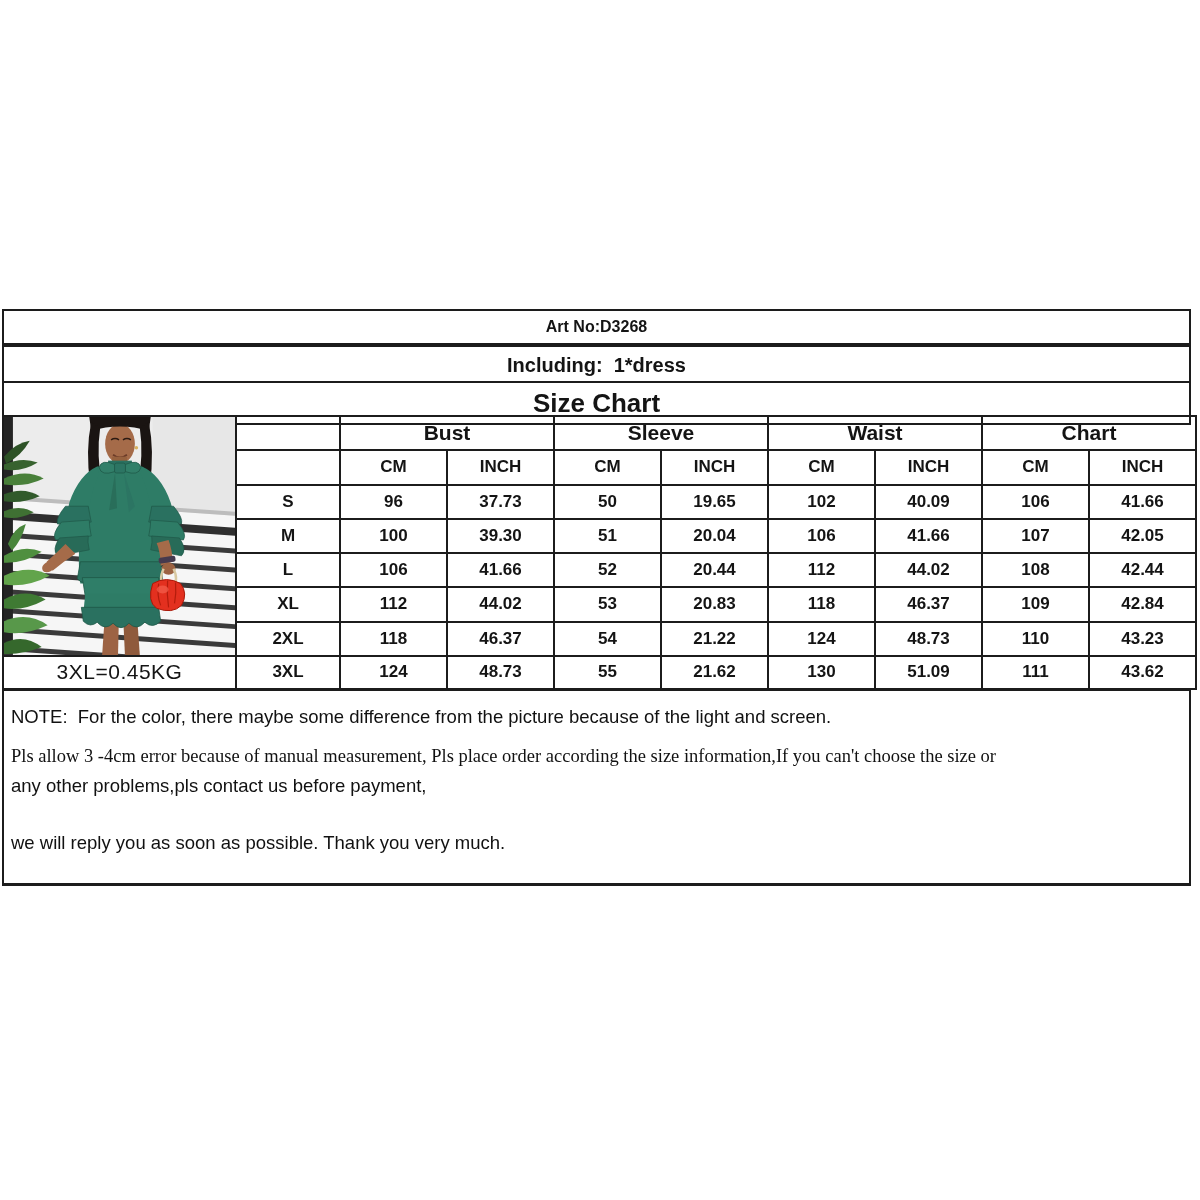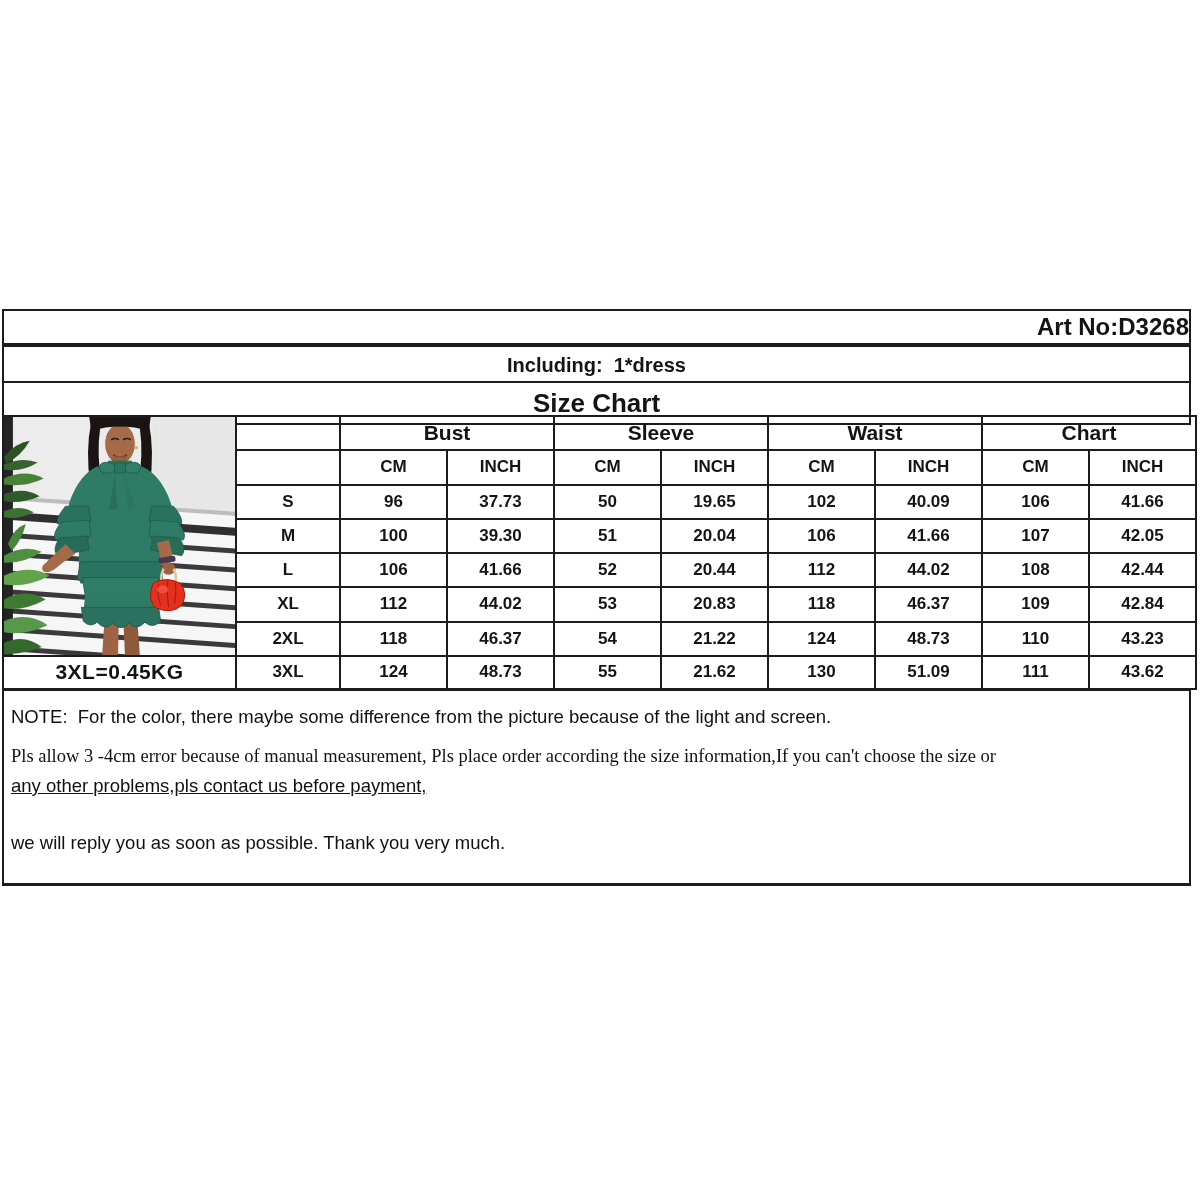--- a/index.html
+++ b/index.html
@@ -7,52 +7,52 @@
     position:relative; width:1200px; height:1200px; background:#fff;
     font-family:"Liberation Sans", sans-serif; color:#141414; overflow:hidden;
   }
   
   .bar {
     position:absolute; left:2px; width:1189px; background:#fff;
     border:2px solid #1c1c1c; box-sizing:border-box;
     display:flex; align-items:center; justify-content:center;
     font-weight:700; white-space:pre;
   }
-  .bar1 { top:309px; height:36px; font-size:24px;justify-content:flex-end; }
+  .bar1 { top:309px; height:36px; font-size:16px; }
   .bar2 { top:345px; height:40px; font-size:20px; }
   .bar3 { top:381px; height:44px; font-size:26px; }
   
   table.size-table {
     position:absolute; left:2px; top:415px;
     border-collapse:collapse; table-layout:fixed;
   }
   .size-table td, .size-table th {
     border:2px solid #1c1c1c; text-align:center; vertical-align:middle;
     padding:0; overflow:hidden;
   }
   .size-table tr { height:33px; }
   th.group { font-size:21px; font-weight:700; }
   th.unit  { font-size:17px; font-weight:700; }
   td.size-label { font-size:17px; font-weight:700; }
   td.val { font-size:17px; font-weight:700; }
-  td.weight { font-size:21px; font-weight:700; letter-spacing:0.5px; }
+  td.weight { font-size:21px; font-weight:400; letter-spacing:0.5px; }
   td.photo-cell { padding:0; background:#ececec; }
   td.photo-cell svg { display:block; width:100%; height:100%; }
   
   .note-box {
     position:absolute; left:2px; top:689px; width:1189px; height:197px;
     border:2px solid #1c1c1c; border-bottom-width:3px; box-sizing:border-box;
     padding:13px 7px; background:#fff; overflow:hidden;
   }
   .note-box p {
     margin:0; font-size:18.5px; font-weight:400; color:#111;
     white-space:pre; line-height:26px;
   }
   .note-box p.n2 { margin-top:13px;font-family:Liberation Serif, serif; }
-  .note-box p.n3 { margin-top:4px;text-decoration:underline; }
+  .note-box p.n3 { margin-top:4px; }
   .note-box p.n4 { margin-top:31px; }
 </style>
 </head>
 <body>
 
 <div class="canvas">
 
   <div class="bar bar1">
     <span>Art No:D3268</span>
   </div>

